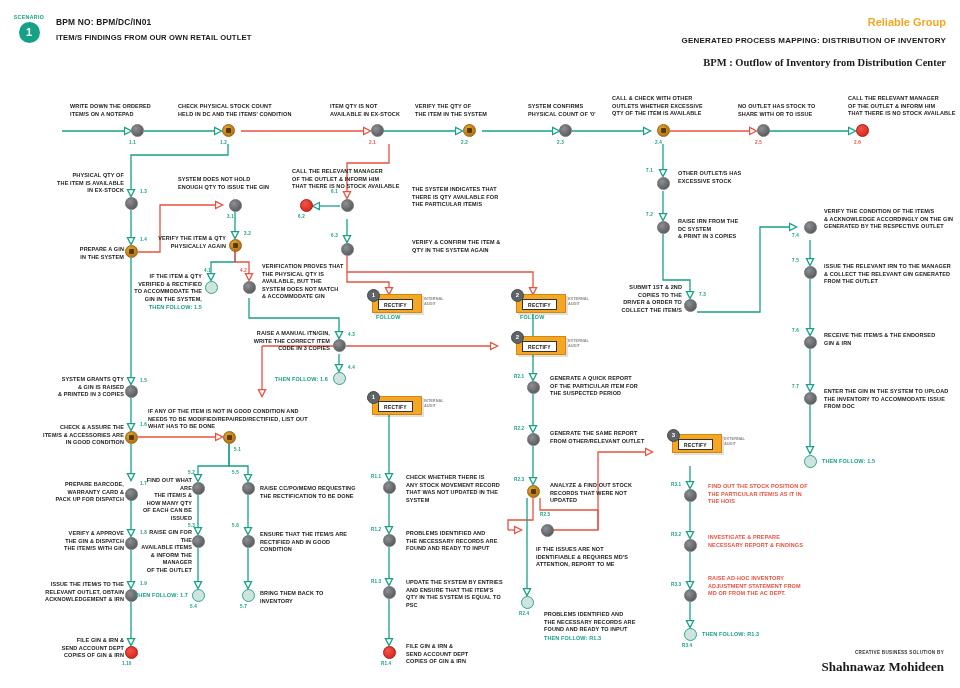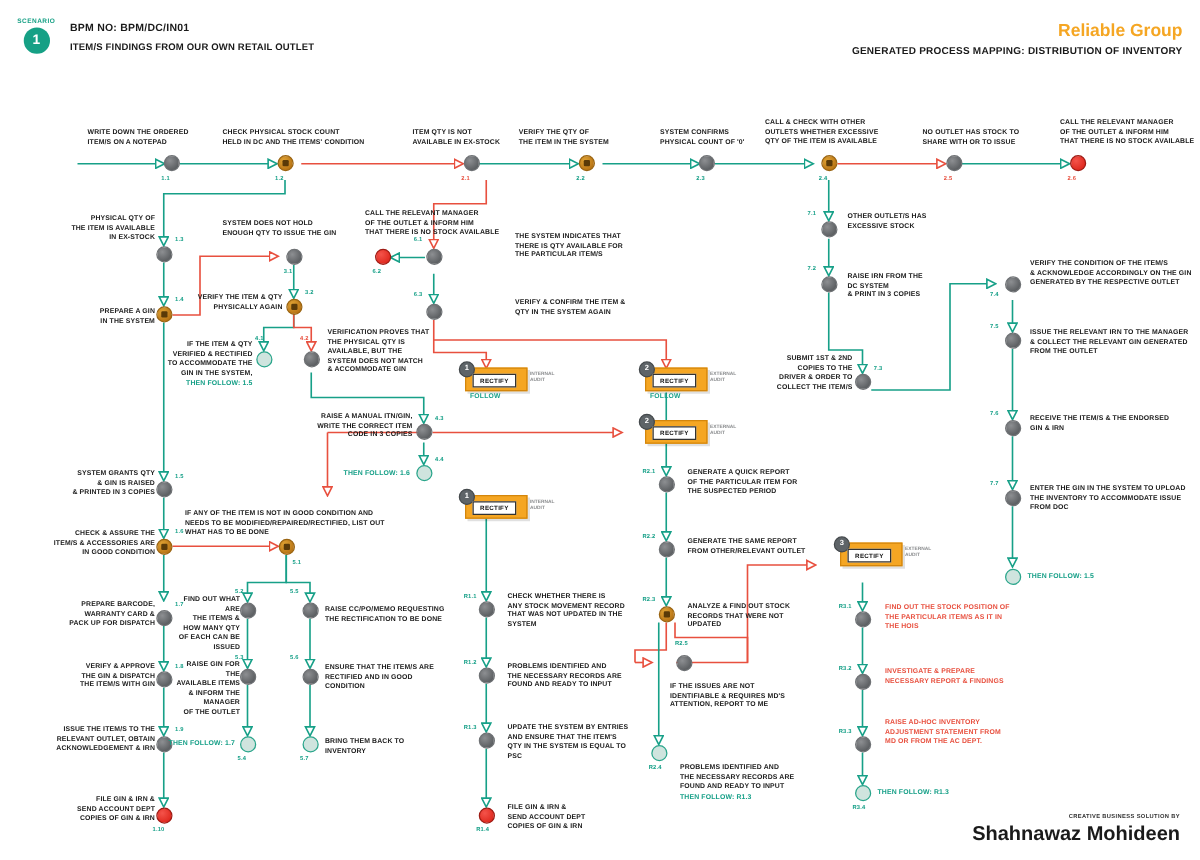--- a/index.html
+++ b/index.html
@@ -8,29 +8,29 @@
   #canvas{position:absolute;left:0;top:0;width:960px;height:688px;}
   svg#wires{position:absolute;left:0;top:0;width:960px;height:688px;pointer-events:none;}
 
   
   .scenario-box{position:absolute;left:6px;top:14px;width:46px;text-align:center;}
   .scenario-word{font-size:5.2px;font-weight:700;letter-spacing:.4px;color:#16a085;}
   .scenario-circle{width:21px;height:21px;border-radius:50%;background:#16a085;
      margin:2px auto 0;color:#fff;font-size:11px;font-weight:700;line-height:21px;}
   .bpm-no{position:absolute;left:56px;top:17px;font-size:8.4px;font-weight:700;letter-spacing:.2px;}
   .bpm-sub{position:absolute;left:56px;top:33px;font-size:7.6px;font-weight:700;letter-spacing:.15px;}
-  .brand{position:absolute;right:14px;top:16px;font-size:14px;font-weight:700;color:#f5a623;}
+  .brand{position:absolute;right:14px;top:16px;font-size:11px;font-weight:700;color:#f5a623;}
   .bpm-title1{position:absolute;right:14px;top:36px;font-size:8px;font-weight:700;letter-spacing:.2px;}
   .bpm-title2{position:absolute;right:14px;top:57px;font-size:10.5px;font-weight:700;
      font-family:"Liberation Serif",serif;}
 
   
   .foot-small{position:absolute;right:16px;top:650px;font-size:4.6px;font-weight:700;letter-spacing:.3px;color:#333;}
-  .foot-name{position:absolute;right:16px;top:659px;font-size:16px;font-weight:700;
-     font-family:Liberation Sans, sans-serif;}
+  .foot-name{position:absolute;right:16px;top:659px;font-size:13px;font-weight:700;
+     font-family:Liberation Serif, serif;}
 
   
   .startbox{position:absolute;background:#18a388;color:#fff;font-size:7.2px;font-weight:700;
      line-height:9.6px;padding:5px 5px 5px 6px;letter-spacing:.15px;}
 
   
   .node{position:absolute;border-radius:50%;box-sizing:border-box;}
   .n-grey{width:13px;height:13px;background:radial-gradient(circle at 35% 32%,#8d8f92,#5d6063 72%);
      border:1px solid #6f7275;}
   .n-orange{width:13px;height:13px;background:radial-gradient(circle at 35% 32%,#e0a334,#b87415 75%);
@@ -169,20 +169,21 @@
   </svg>
 
   <div class="scenario-box">
     <div class="scenario-word">SCENARIO</div>
     <div class="scenario-circle">1</div>
   </div>
   <div class="bpm-no">BPM NO: BPM/DC/IN01</div>
   <div class="bpm-sub">ITEM/S FINDINGS FROM OUR OWN RETAIL OUTLET</div>
   <div class="brand">Reliable Group</div>
   <div class="bpm-title1">GENERATED PROCESS MAPPING: DISTRIBUTION OF INVENTORY</div>
+  <div class="bpm-title2">BPM : Outflow of Inventory from Distribution Center</div>
 
 
   <div class="txt" style="left:70px;top:103px;width:95px;">WRITE DOWN THE ORDERED<br>ITEM/S ON A NOTEPAD</div>
   <div class="txt" style="left:178px;top:103px;width:125px;">CHECK PHYSICAL STOCK COUNT<br>HELD IN DC AND THE ITEMS' CONDITION</div>
   <div class="txt" style="left:330px;top:103px;width:95px;">ITEM QTY IS NOT<br>AVAILABLE IN EX-STOCK</div>
   <div class="txt" style="left:415px;top:103px;width:100px;">VERIFY THE QTY OF<br>THE ITEM IN THE SYSTEM</div>
   <div class="txt" style="left:528px;top:103px;width:92px;">SYSTEM CONFIRMS<br>PHYSICAL COUNT OF '0'</div>
   <div class="txt" style="left:612px;top:95px;width:108px;">CALL &amp; CHECK WITH OTHER<br>OUTLETS WHETHER EXCESSIVE<br>QTY OF THE ITEM IS AVAILABLE</div>
   <div class="txt" style="left:738px;top:103px;width:100px;">NO OUTLET HAS STOCK TO<br>SHARE WITH OR TO ISSUE</div>
   <div class="txt" style="left:848px;top:95px;width:110px;">CALL THE RELEVANT MANAGER<br>OF THE OUTLET &amp; INFORM HIM<br>THAT THERE IS NO STOCK AVAILABLE</div>

